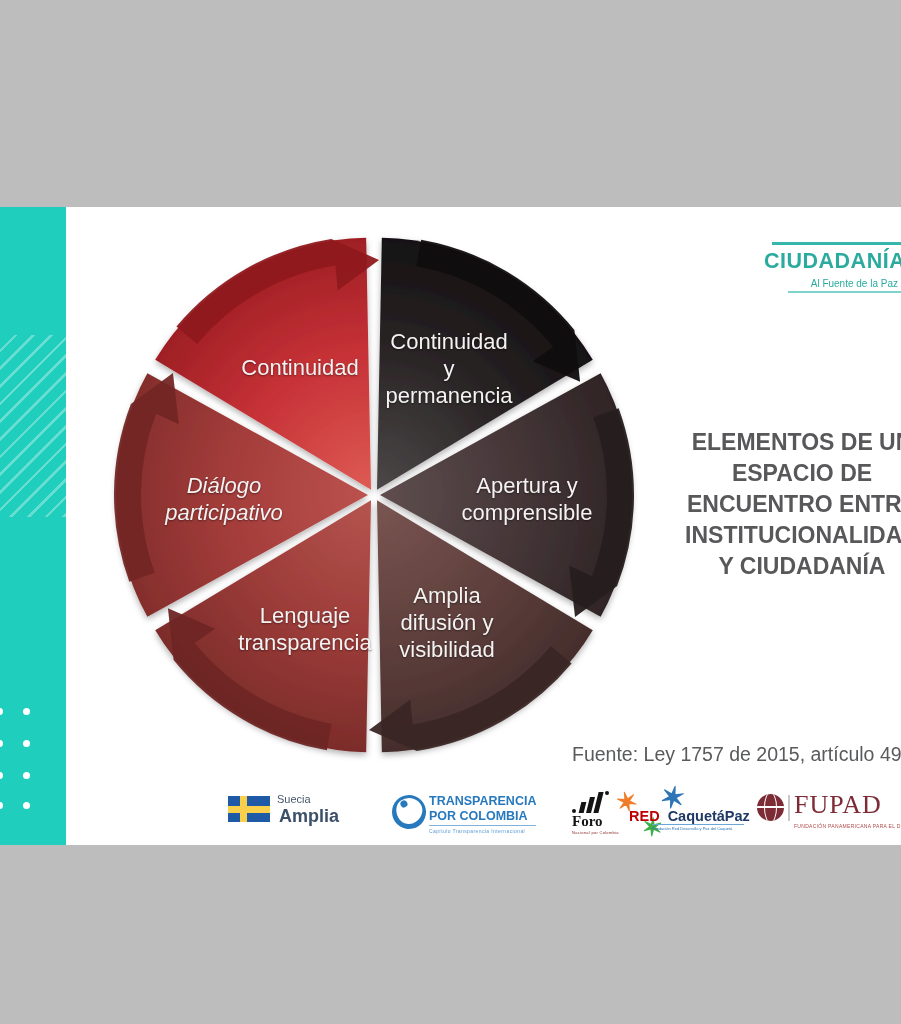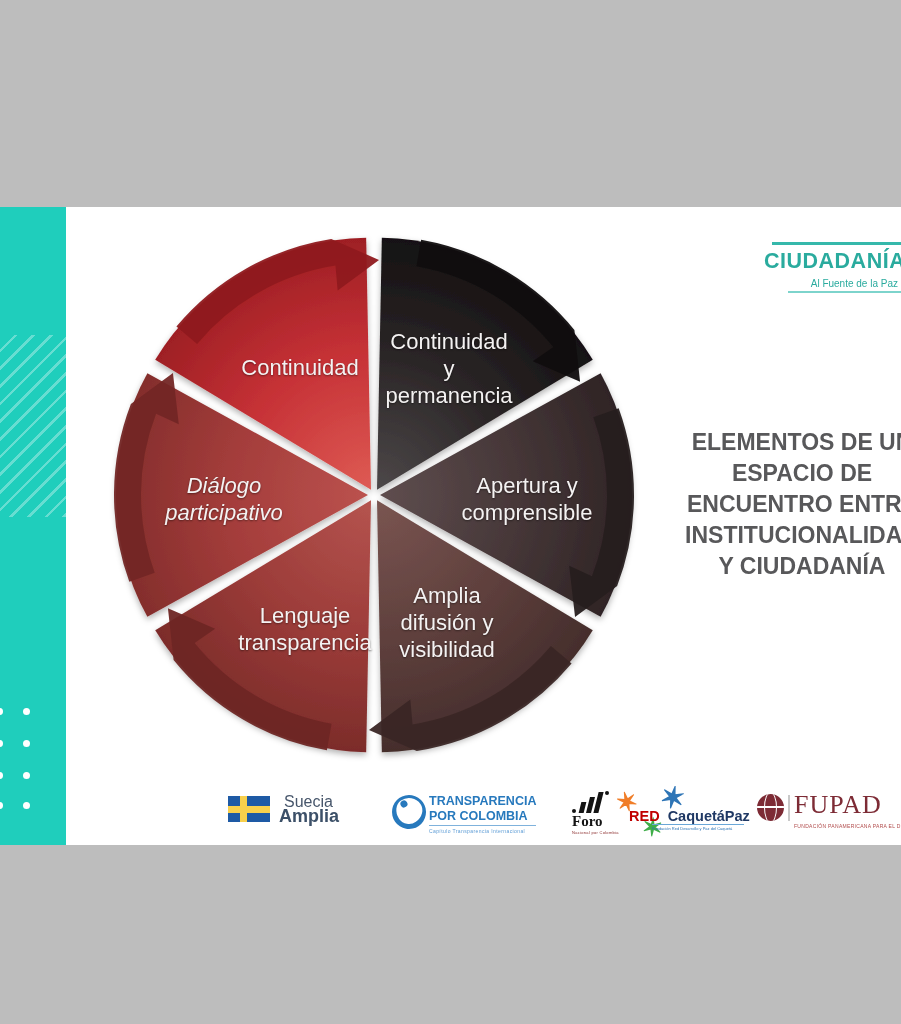--- a/index.html
+++ b/index.html
@@ -25,21 +25,21 @@
   .hdr-sub{position:absolute;right:3px;top:71px;color:#2aab9e;font-size:10px;white-space:nowrap;}
   .hdr-rule2{position:absolute;left:788px;top:84px;width:113px;height:1.5px;background:#5cc9bf;opacity:.8;}
   
   .main-title{position:absolute;left:652px;top:220px;width:300px;text-align:center;
     color:#58585a;font-weight:bold;font-size:23px;line-height:31px;white-space:pre-line;}
   .fuente{position:absolute;left:572px;top:536px;color:#595a5c;font-size:19.5px;white-space:nowrap;}
   
   .flag{position:absolute;left:228px;top:589px;width:42px;height:26px;background:#1e5aa5;}
   .flag .v{position:absolute;left:12px;top:0;width:7px;height:26px;background:#f8d04c;}
   .flag .h{position:absolute;left:0;top:10px;width:42px;height:7px;background:#f8d04c;}
-  .suecia{position:absolute;left:284px;top:586px;color:#47566b;font-size:16px;}
+  .suecia{position:absolute;left:277px;top:586px;color:#47566b;font-size:11px;}
   .sverige{position:absolute;left:279px;top:599px;color:#3c5068;font-size:18px;font-weight:bold;}
   .tpc-icon{position:absolute;left:392px;top:588px;width:26px;height:26px;border-radius:50%;
     border:3px solid #2779bd;border-left-width:5px;border-bottom-width:5px;transform:rotate(-35deg);}
   .tpc-icon::before{content:"";position:absolute;left:9px;top:1px;width:7px;height:7px;
     border-radius:50%;background:#2779bd;}
   .tpc-text{position:absolute;left:429px;top:587px;color:#2779bd;font-weight:bold;
     font-size:12.5px;line-height:14.5px;white-space:pre-line;}
   .tpc-rule{position:absolute;left:429px;top:618px;width:107px;height:1px;background:#7fb2dc;}
   .tpc-sub{position:absolute;left:429px;top:621px;color:#5b9bd5;font-size:5px;letter-spacing:.4px;white-space:nowrap;}
   .foro{position:absolute;left:572px;top:584px;width:50px;}
@@ -169,20 +169,21 @@
     <div class="hdr-title">CIUDADANÍA</div>
     <div class="hdr-sub">Al Fuente de la Paz</div>
     <div class="hdr-rule2"></div>
 
     <div class="main-title">ELEMENTOS DE UN
 ESPACIO DE
 ENCUENTRO ENTRE
 INSTITUCIONALIDAD
 Y CIUDADANÍA</div>
 
+    <div class="fuente">Fuente: Ley 1757 de 2015, artículo 49</div>
 
     <div class="flag">
       <span class="v"></span>
       <span class="h"></span>
     </div>
     <div class="suecia">Suecia</div>
     <div class="sverige">Amplia</div>
 
     <div class="tpc-icon"></div>
     <div class="tpc-text">TRANSPARENCIA

